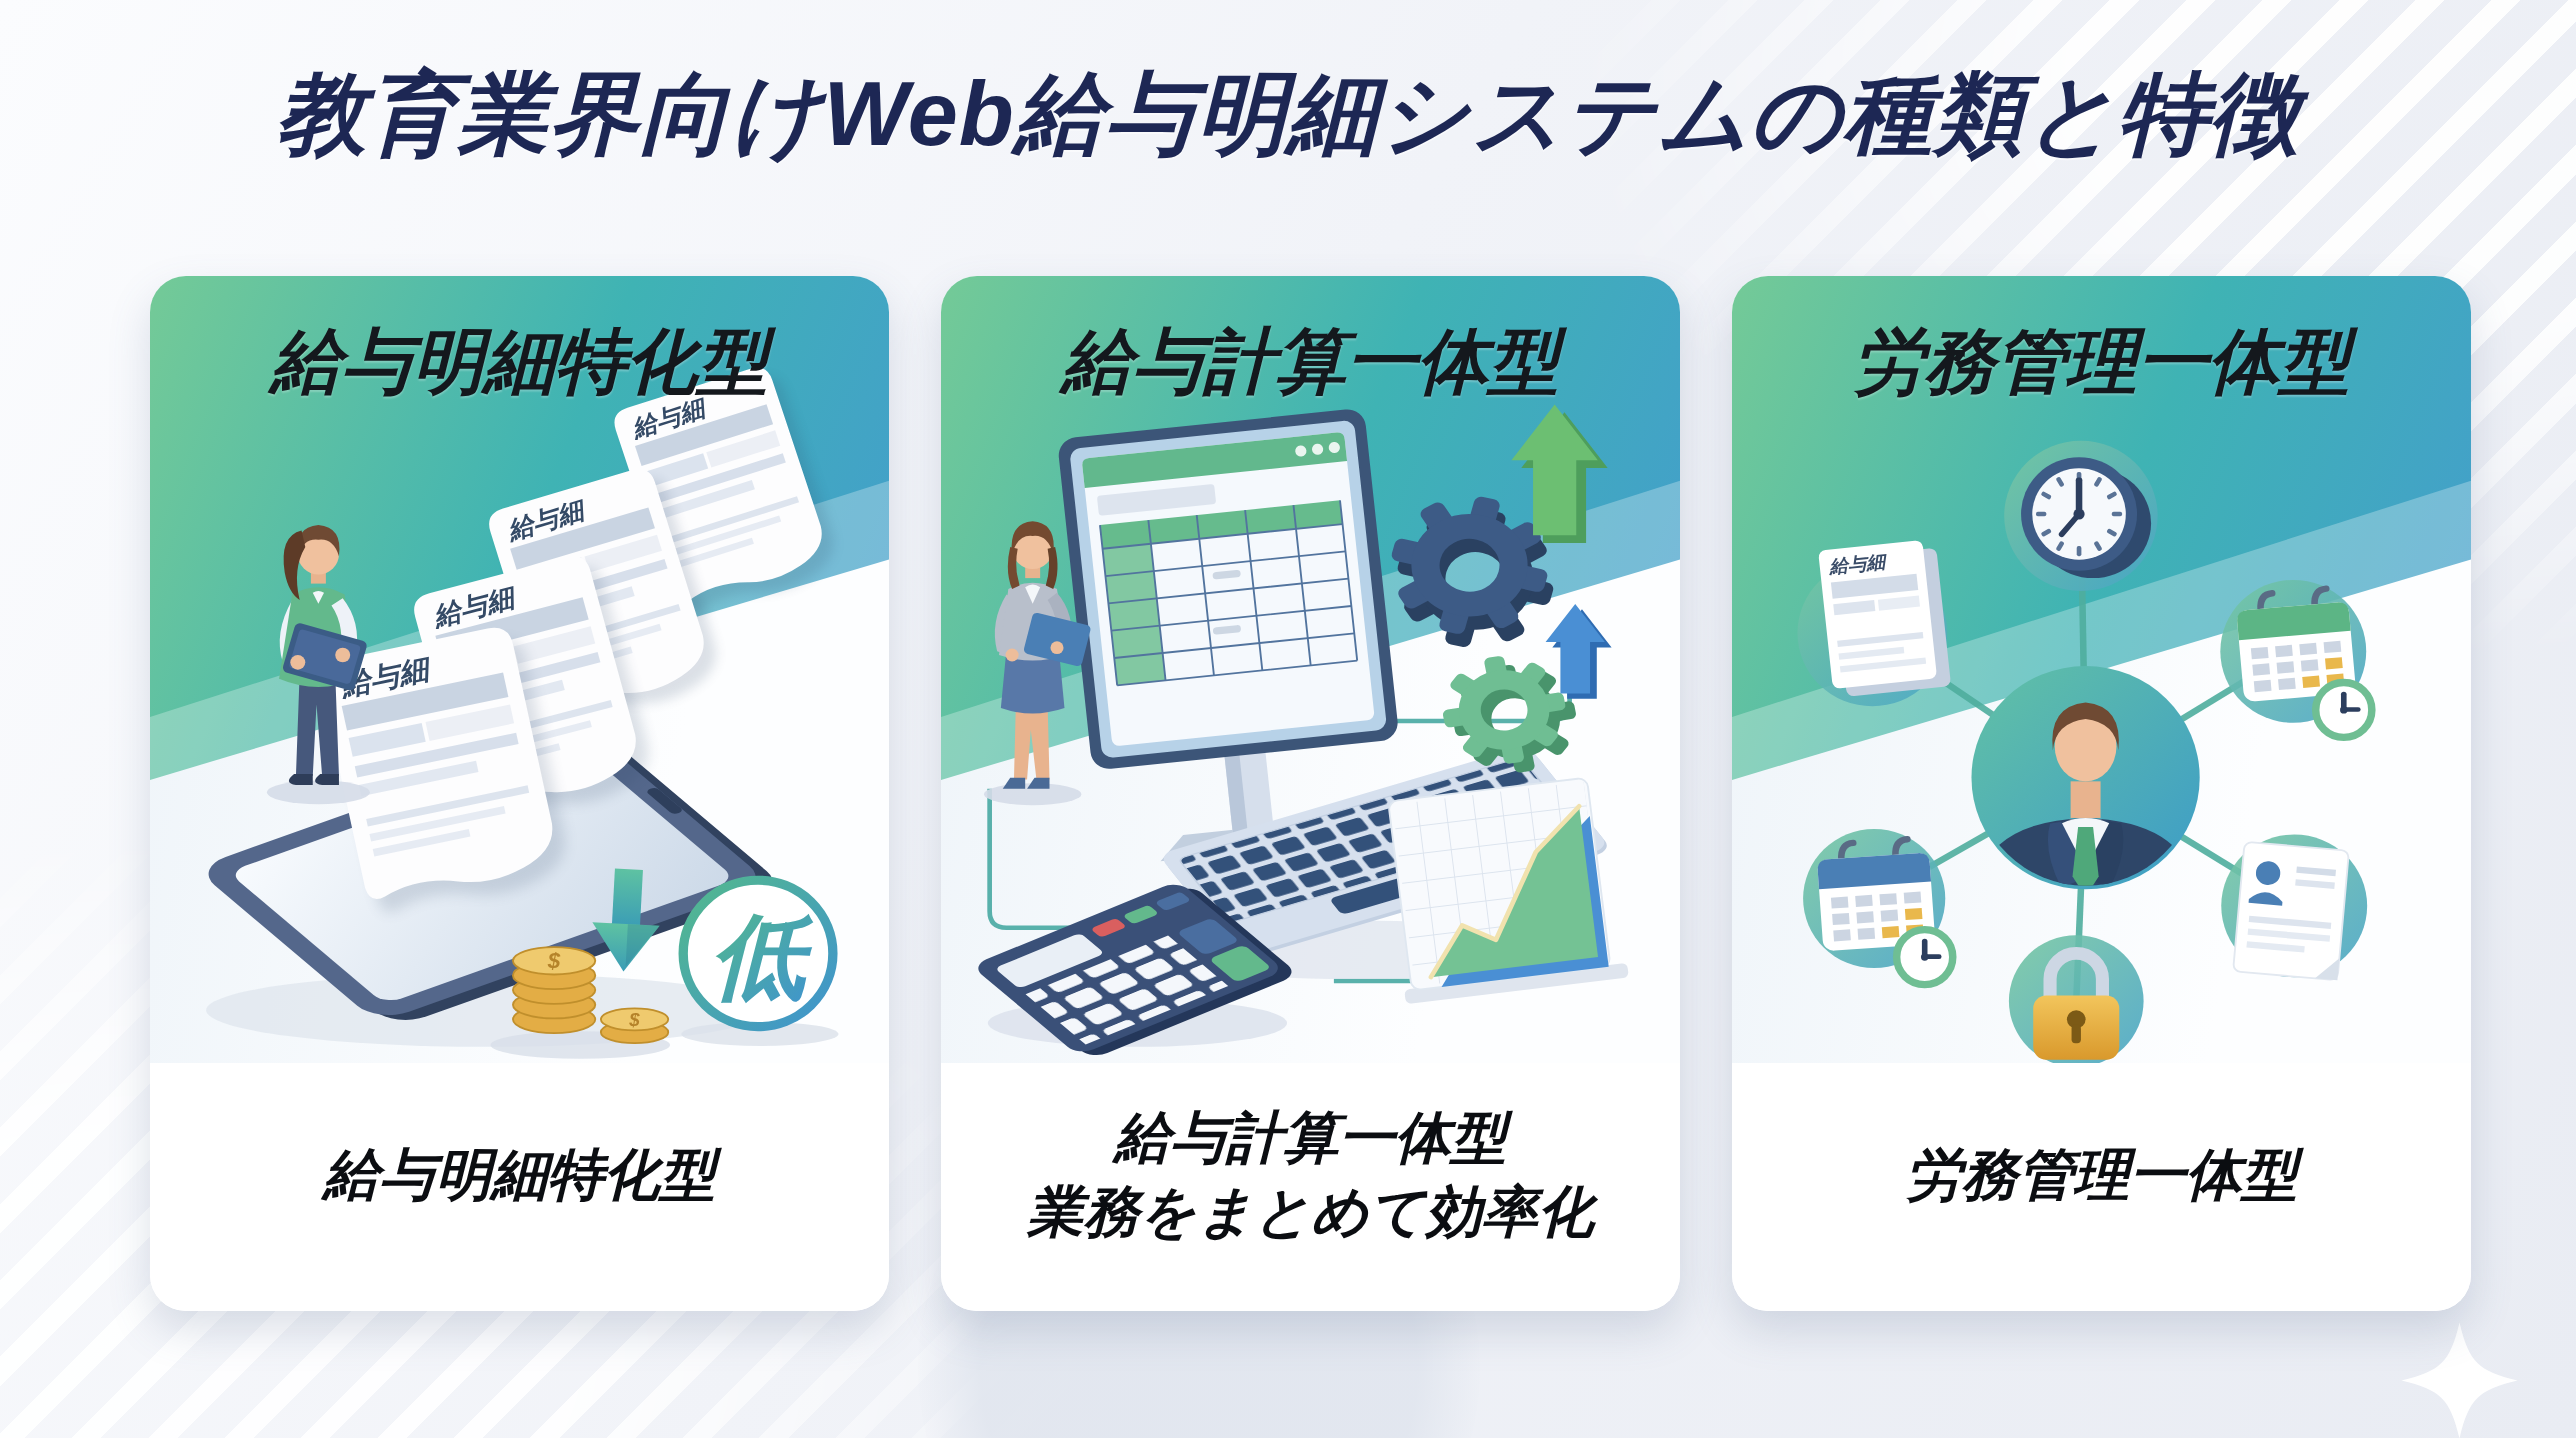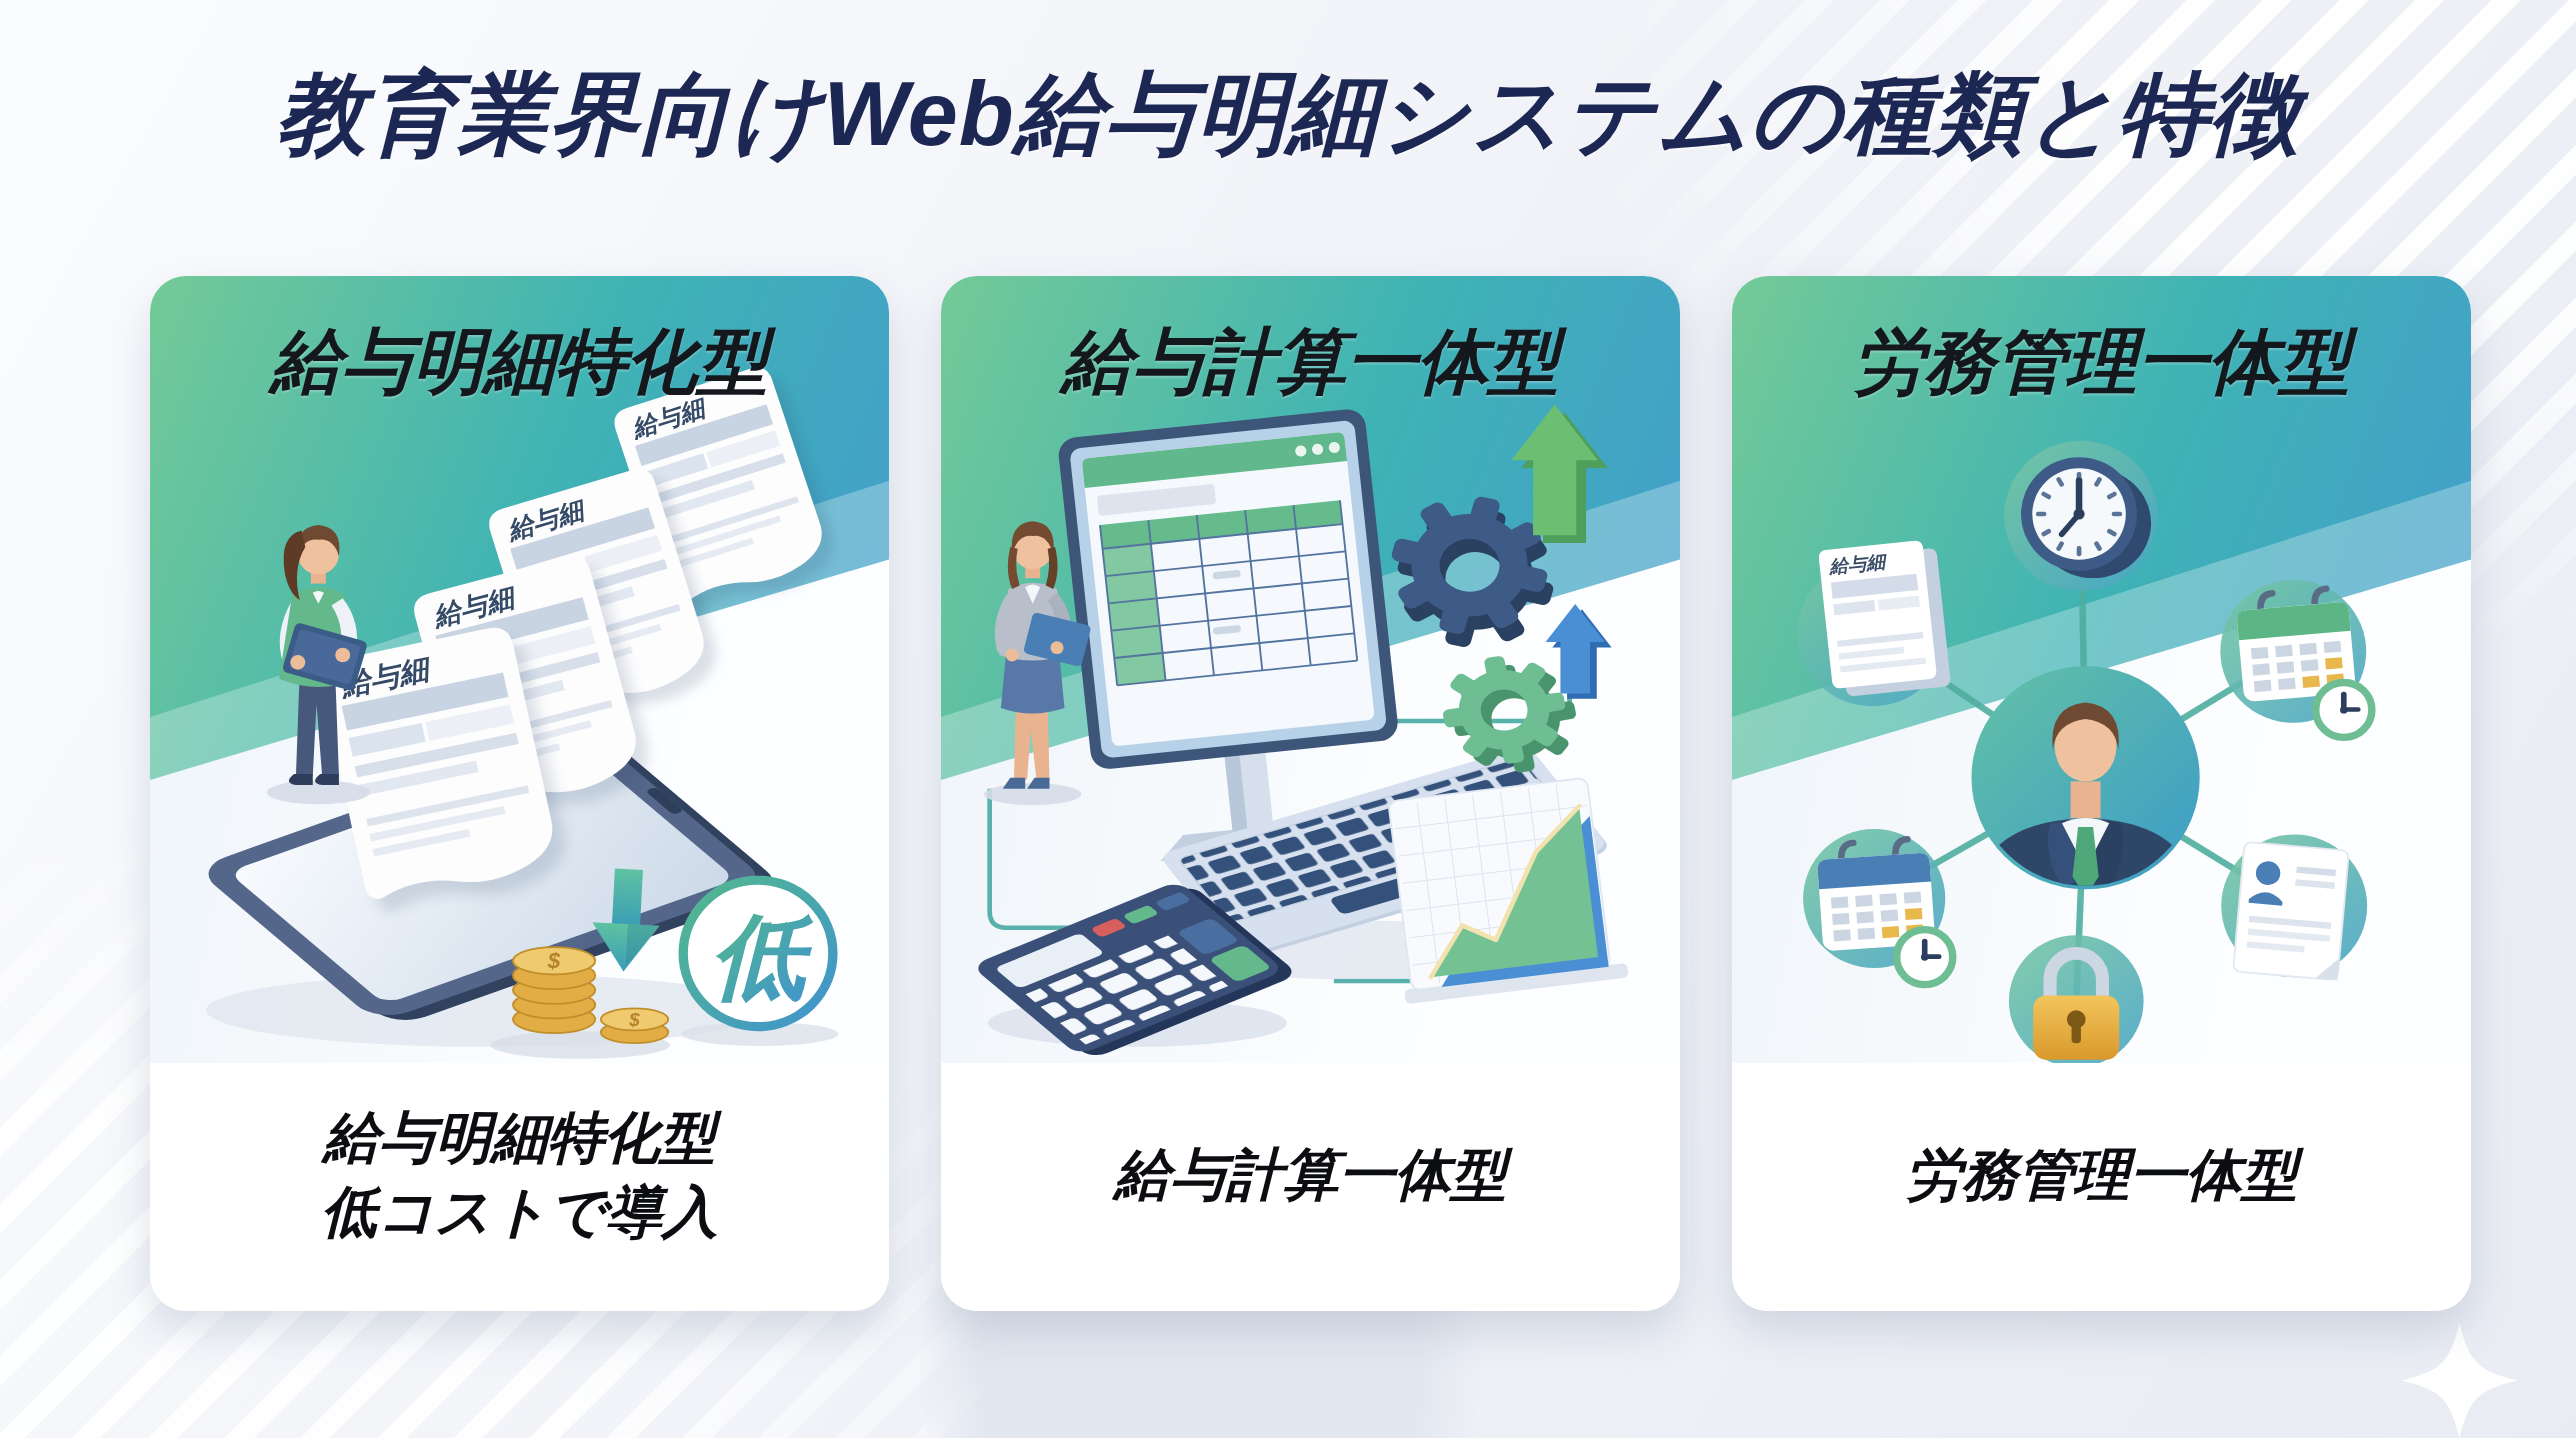--- a/index.html
+++ b/index.html
@@ -168,21 +168,20 @@
 
           <g>
             <ellipse cx="652" cy="828" rx="84" ry="13" fill="#dbe1ea" opacity="0.8"></ellipse>
             <circle cx="650" cy="740" r="80" fill="#ffffff" stroke="url(#c1-ring)" stroke-width="10"></circle>
             <text x="650" y="744" text-anchor="middle" dominant-baseline="central" font-size="102" font-weight="900" fill="url(#c1-ring)">低</text>
           </g>
         </svg>
       </div>
       <div class="card-caption">
         <div class="cap-line">給与明細特化型</div>
-        <div class="cap-line">低コストで導入</div>
       </div>
     </section>
 
     <section class="card">
       <div class="card-art">
         <div class="mid-wedge"></div>
         <div class="floor-wedge"></div>
         <h2 class="card-title">給与計算一体型</h2>
         <svg class="art" viewBox="0 0 790 860" preserveAspectRatio="none">
           <defs>
@@ -307,20 +306,21 @@
             <rect x="50" y="56" width="16" height="16" fill="#e8b38e"></rect>
             <circle cx="58" cy="40" r="22" fill="#f0c19e"></circle>
             <path d="M36 46 Q32 12 58 10 Q84 12 80 46 Q74 24 58 26 Q42 24 36 46 Z" fill="#744a30"></path>
             <path d="M34 38 Q28 64 36 84 L44 80 Q38 60 42 40 Z" fill="#744a30"></path>
             <path d="M82 38 Q88 64 80 84 L72 80 Q78 60 74 40 Z" fill="#66412a"></path>
           </g>
         </svg>
       </div>
       <div class="card-caption">
         <div class="cap-line">給与計算一体型</div>
+        <div class="cap-line">業務をまとめて効率化</div>
       </div>
     </section>
 
     <section class="card">
       <div class="card-art">
         <div class="mid-wedge"></div>
         <div class="floor-wedge"></div>
         <h2 class="card-title">労務管理一体型</h2>
         <svg class="art" viewBox="0 0 790 860" preserveAspectRatio="none">
           <defs>

